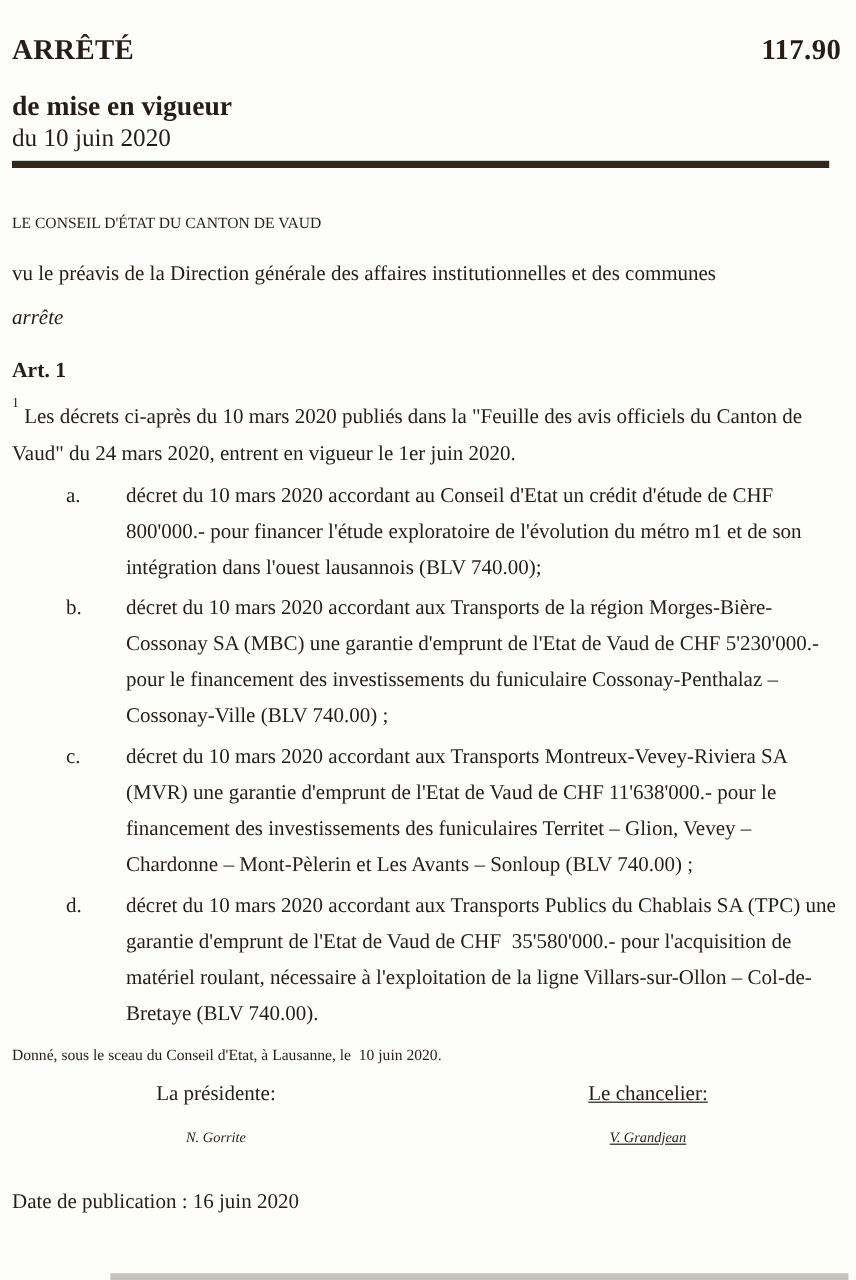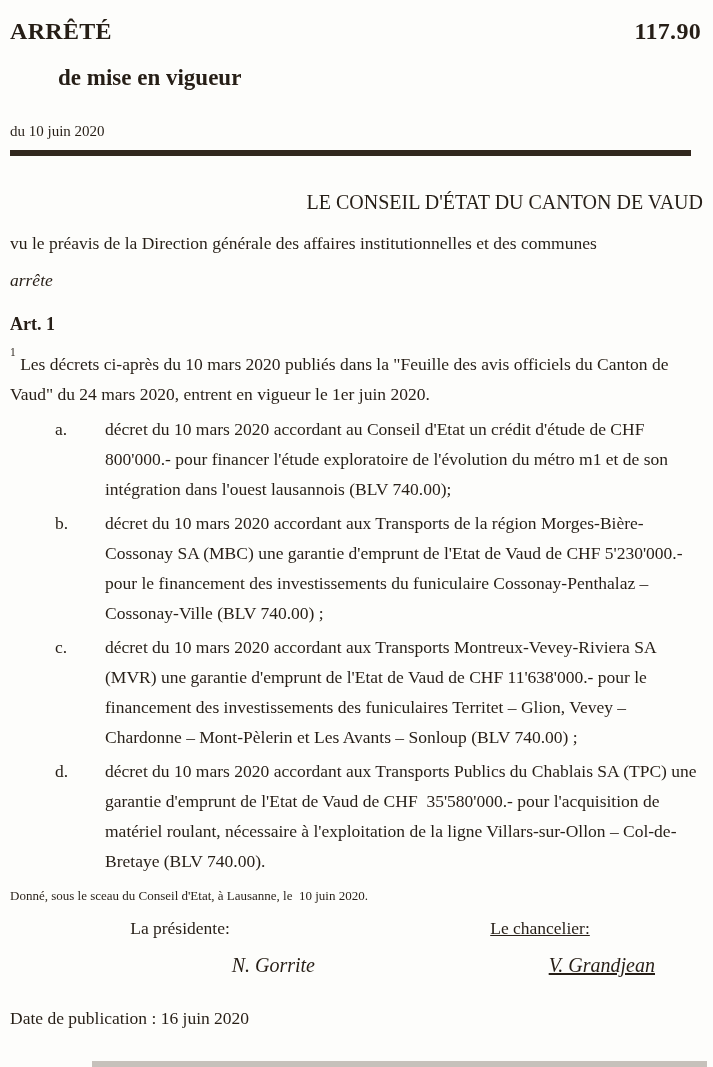--- a/index.html
+++ b/index.html
@@ -12,59 +12,56 @@
     overflow: hidden;
   }
   .page {
     position: absolute;
     inset: 0;
     padding: 0 10px;
   }
   .bind { white-space: pre-wrap; }
 
   .header-row {
-    margin-top: 16px;
+    margin-top: 27px;
     display: flex;
     justify-content: space-between;
     align-items: baseline;
   }
   .doc-title, .doc-number {
     font-size: 24px;
     font-weight: bold;
     line-height: 30px;
     letter-spacing: 0.3px;
   }
   .doc-number { margin-right: 2px; }
 
   .subtitle {
     margin-top: 17px;
     font-size: 23px;
     font-weight: bold;
     line-height: 30px;
-    margin-left: 48px;
   }
 
   .dateline {
-    margin-top: 27px;
-    font-size: 15px;
+    font-size: 21px;
     line-height: 22px;
   }
 
   .rule {
     margin-top: 8px;
     margin-right: 12px;
     height: 6px;
     background: #32281e;
   }
 
   .authority {
     margin-top: 34px;
-    font-size: 20px;
-    line-height: 24px;
-    text-align: right;
+    font-size: 13px;
+    line-height: 24px;
   }
 
   .preamble {
     margin-top: 14px;
     font-size: 17.5px;
     line-height: 30px;
     max-width: 648px;
   }
 
   .arrete-word {
@@ -117,24 +114,23 @@
   }
   .sig-block { text-align: center; }
   .sig-left  { margin-left: 35px;  width: 270px; }
   .sig-right { margin-left: auto; margin-right: 48px; width: 230px; text-decoration: underline; }
   .sig-role {
     font-size: 17.5px;
     line-height: 24px;
   }
   .sig-name {
     margin-top: 13px;
-    font-size: 20px;
+    font-size: 12px;
     font-style: italic;
     line-height: 24px;
-    text-align: right;
   }
 
   .publication-line {
     margin-top: 29px;
     font-size: 17.5px;
     line-height: 24px;
   }
 
   .bottom-partial-rule {
     position: absolute;

